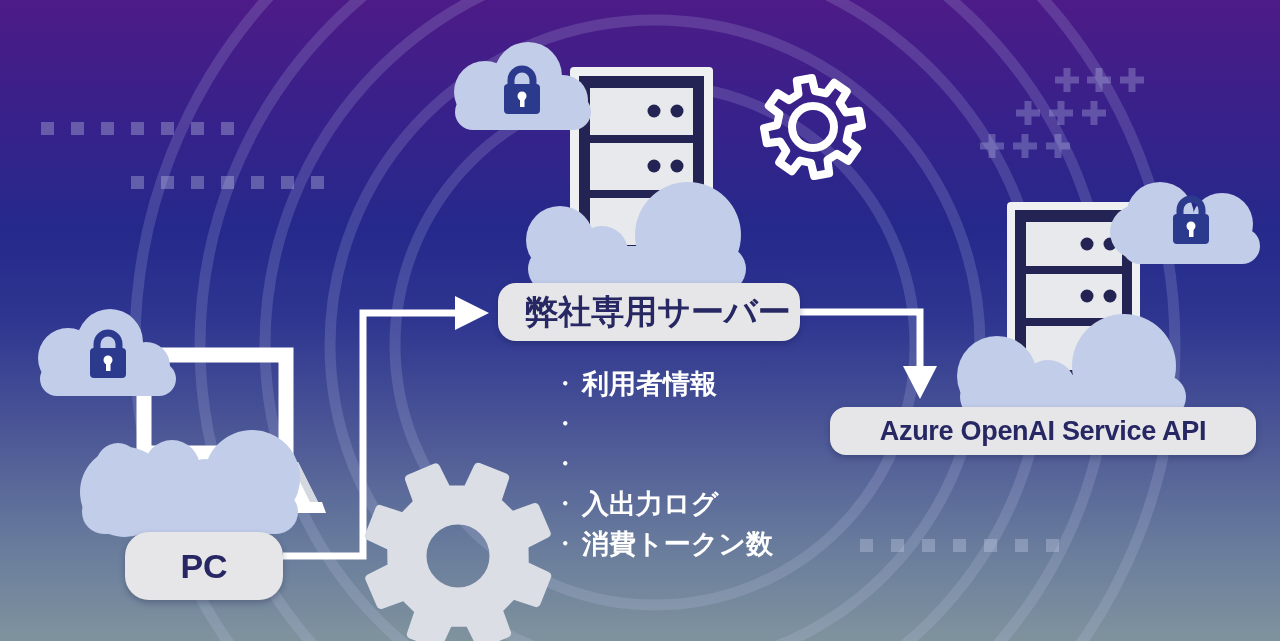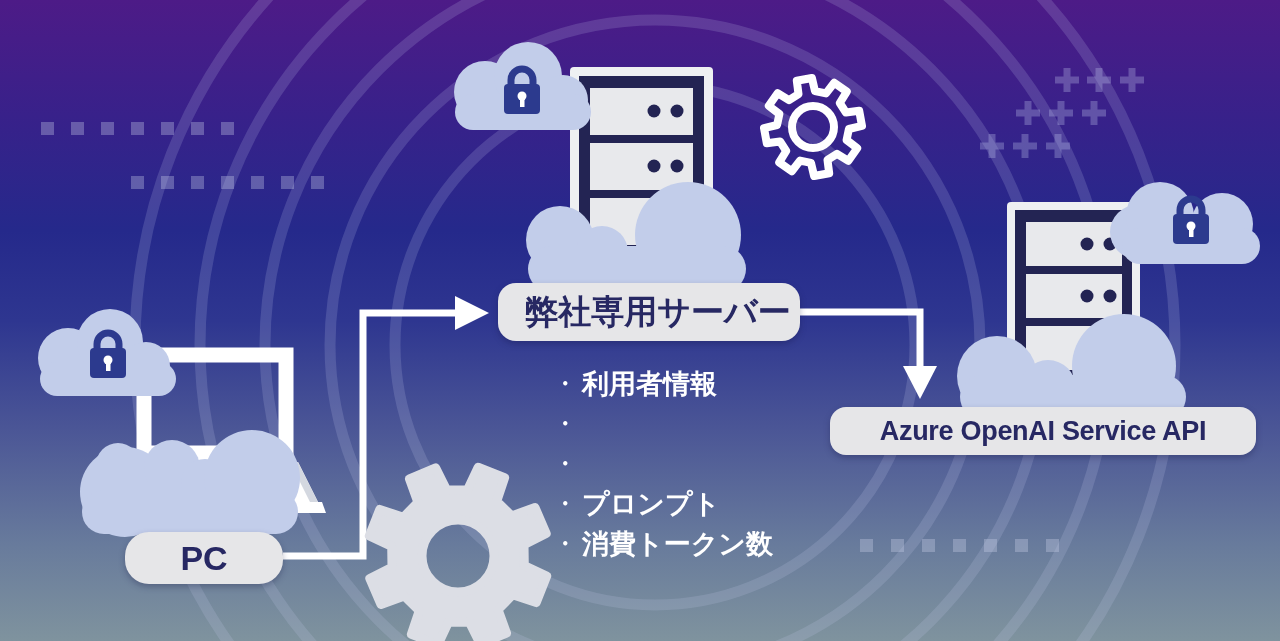--- a/index.html
+++ b/index.html
@@ -11,21 +11,21 @@
       #4b5696 67%, #687b9c 85%, #7f939e 100%);
   }
   svg.layer{position:absolute;left:0;top:0;}
   .pill{
     position:absolute;display:flex;align-items:center;justify-content:center;
     background:#e6e6e8;color:#272863;font-weight:700;white-space:nowrap;
     filter:drop-shadow(0 3px 3px rgba(15,15,60,.28));
   }
   .pill.server{left:498px;top:283px;width:284px;height:58px;border-radius:18px;font-size:33px;padding-left:18px;}
   .pill.azure{left:830px;top:407px;width:426px;height:48px;border-radius:16px;font-size:27px;letter-spacing:-.3px;}
-  .pill.pc{left:125px;top:532px;width:158px;height:52px;border-radius:24px;font-size:34px;}
+  .pill.pc{left:125px;top:532px;width:158px;height:68px;border-radius:24px;font-size:34px;}
   .detail-list{
     position:absolute;left:548px;top:364px;color:#fff;font-weight:700;
     font-size:27px;line-height:40px;white-space:nowrap;
   }
   .detail-list .row{display:flex;}
   .detail-list .bullet{width:34px;text-align:center;font-size:22px;}
 </style>
 </head>
 <body>
 
@@ -238,21 +238,21 @@
       <span>利用者情報</span>
     </div>
     <div class="row">
       <span class="bullet">・</span>
     </div>
     <div class="row">
       <span class="bullet">・</span>
     </div>
     <div class="row">
       <span class="bullet">・</span>
-      <span>プロンプト</span>
+      <span>入出力ログ</span>
     </div>
     <div class="row">
       <span class="bullet">・</span>
       <span>消費トークン数</span>
     </div>
   </div>
 
 </div>
 
 </body></html>

